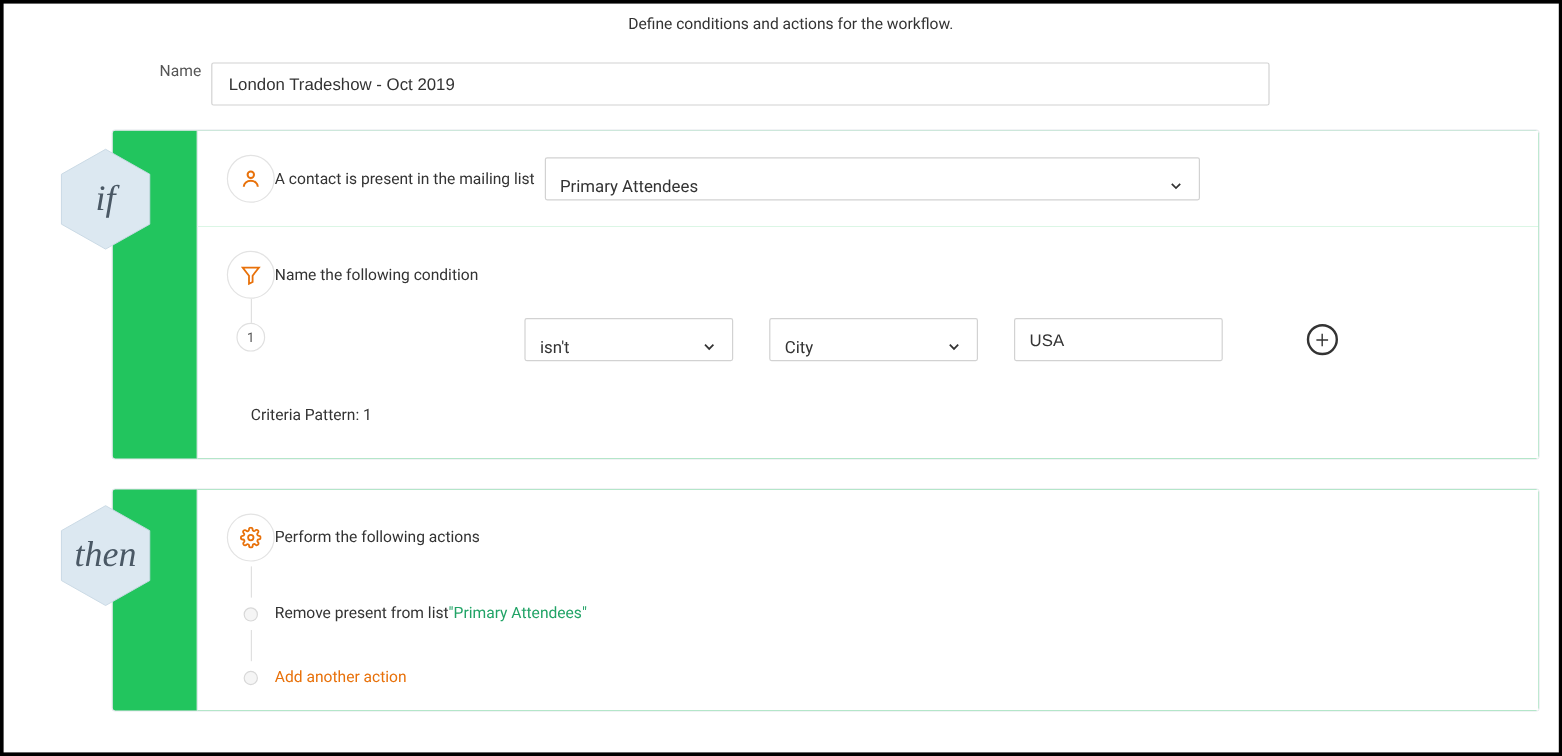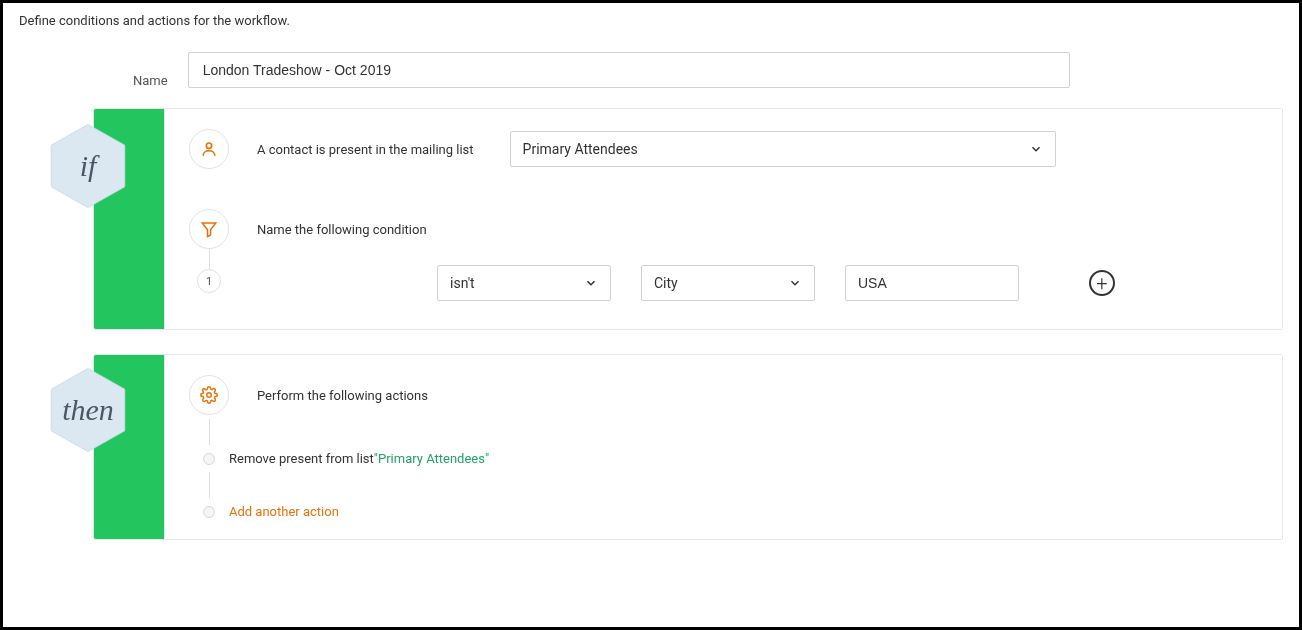--- a/index.html
+++ b/index.html
@@ -11,26 +11,27 @@
       width: 1302px;
       height: 630px;
       border: 3px solid #000;
       position: relative;
       overflow: hidden;
     }
     .header-desc {
       padding: 10px 0 0 16px;
       color: #333;
       font-size: 13px;
+      text-align: center;
     }
     .name-row {
       display: flex;
-      align-items: flex-end;
+      align-items: flex-start;
       padding: 24px 60px 20px 130px;
-      gap: 20px;
+      gap: 8px;
     }
     .name-label {
       color: #555;
       font-size: 13px;
     }
     .name-input {
       flex: 1;
       max-width: 882px;
       height: 36px;
       padding: 0 14px;
@@ -75,45 +76,45 @@
     .then-hex { top: 10px; }
     .white-panel {
       background: #fff;
       margin-left: 70px;
       border-left: 1px solid #e3e8ec;
       padding: 20px 24px;
     }
     .row-inline {
       display: flex;
       align-items: center;
-      gap: 28px;
+      gap: 0;
     }
     .circle-icon {
       width: 40px;
       height: 40px;
       border: 1px solid #e3e3e3;
       border-radius: 50%;
       display: flex;
       align-items: center;
       justify-content: center;
       background: #fff;
       flex-shrink: 0;
     }
     .row-text {
       color: #333;
       font-size: 13px;
     }
     .select-wrap {
       display: flex;
-      align-items: center;
+      align-items: flex-start;
       justify-content: space-between;
       border: 1px solid #d2d2d2;
       border-radius: 2px;
       height: 36px;
-      padding: 0 12px;
+      padding: 16px 12px;
       background: #fff;
       font-size: 14px;
       color: #333;
       cursor: pointer;
       gap: 10px;
     }
     .select-lg { width: 546px; }
     .select-md { width: 174px; }
     .and-bar {
       margin-left: 70px;
@@ -278,20 +279,21 @@
       <div class="select-wrap select-md">
         <span>City</span>
         <svg class="chev" width="14" height="14" viewBox="0 0 24 24" fill="none" stroke="#333" stroke-width="2.5">
             <polyline points="6 9 12 15 18 9"></polyline>
           </svg>
       </div>
       <input class="value-input" type="text" value="USA" style="">
       <div class="plus-icon">+</div>
     </div>
 
+    <div class="criteria-pattern">Criteria Pattern: 1</div>
   </div>
 </div>
 
 <div class="section-wrapper then-section">
   <div class="hexagon then-hex">
     <svg viewBox="0 0 100 112">
       <polygon points="50,4 96,30 96,82 50,108 4,82 4,30" fill="#dce8f1" stroke="#c9d8e4" stroke-width="1"></polygon>
     </svg>
     <span class="hexagon-label">then</span>
   </div>

